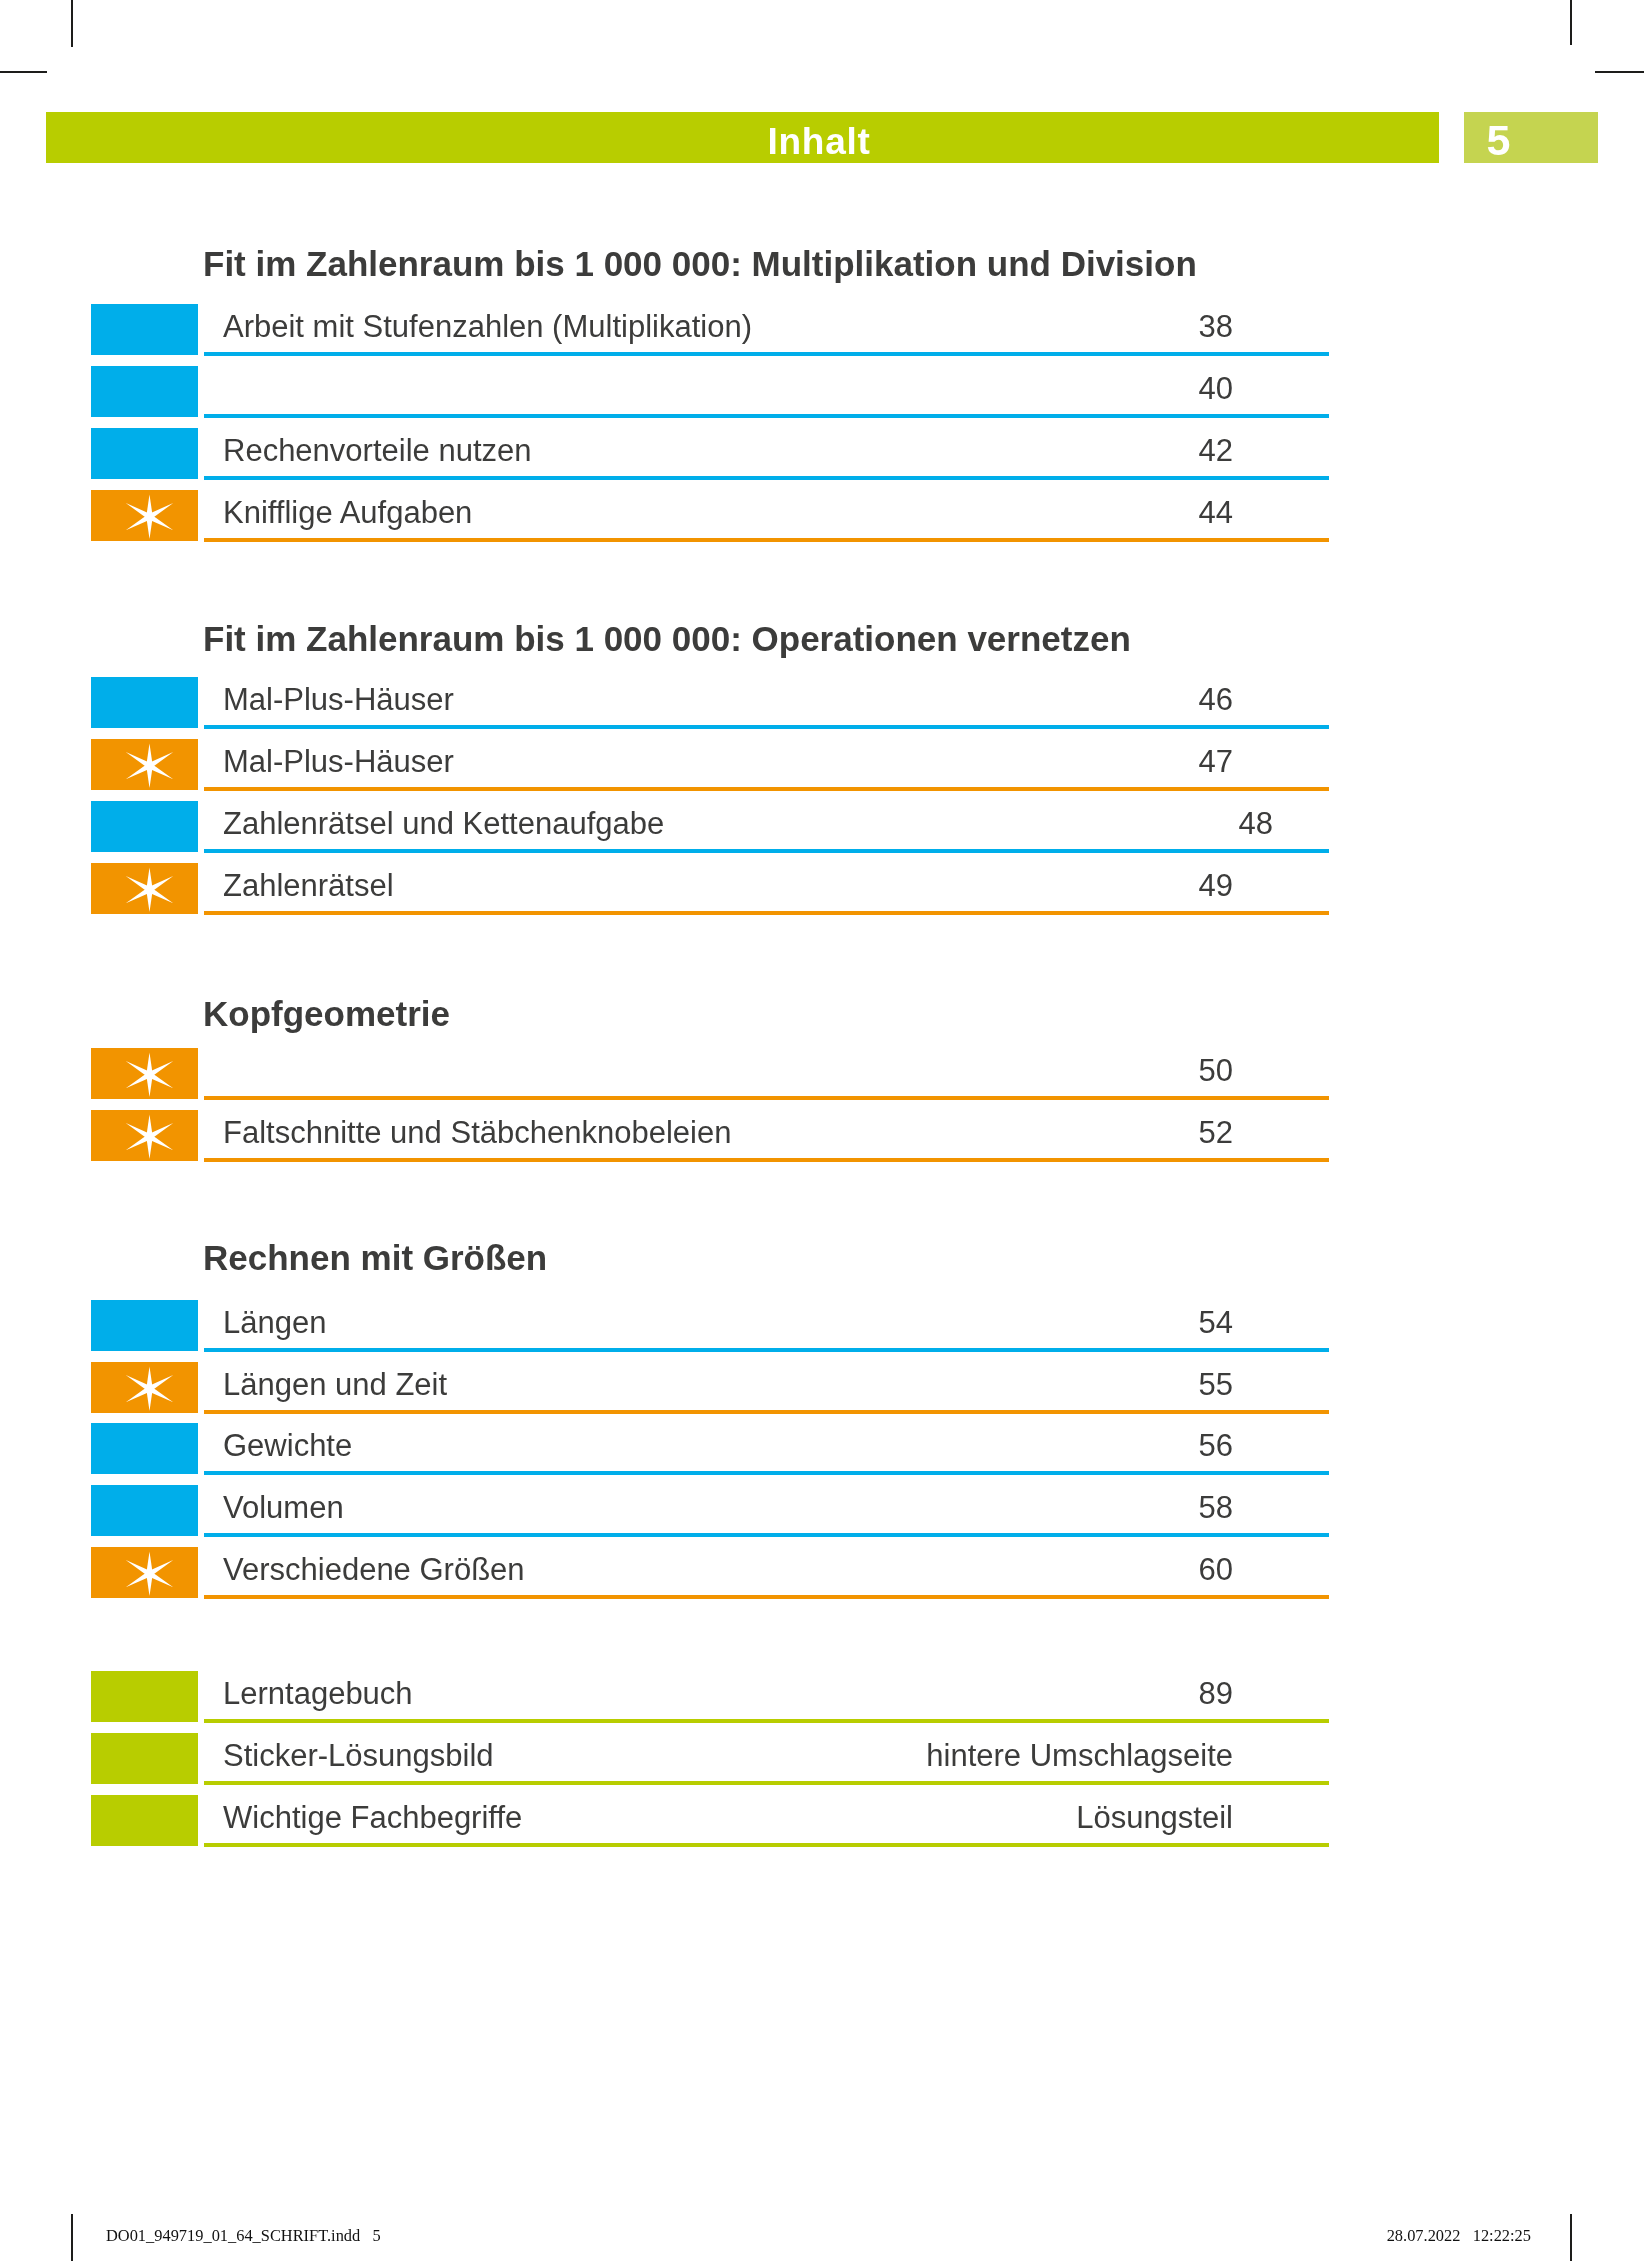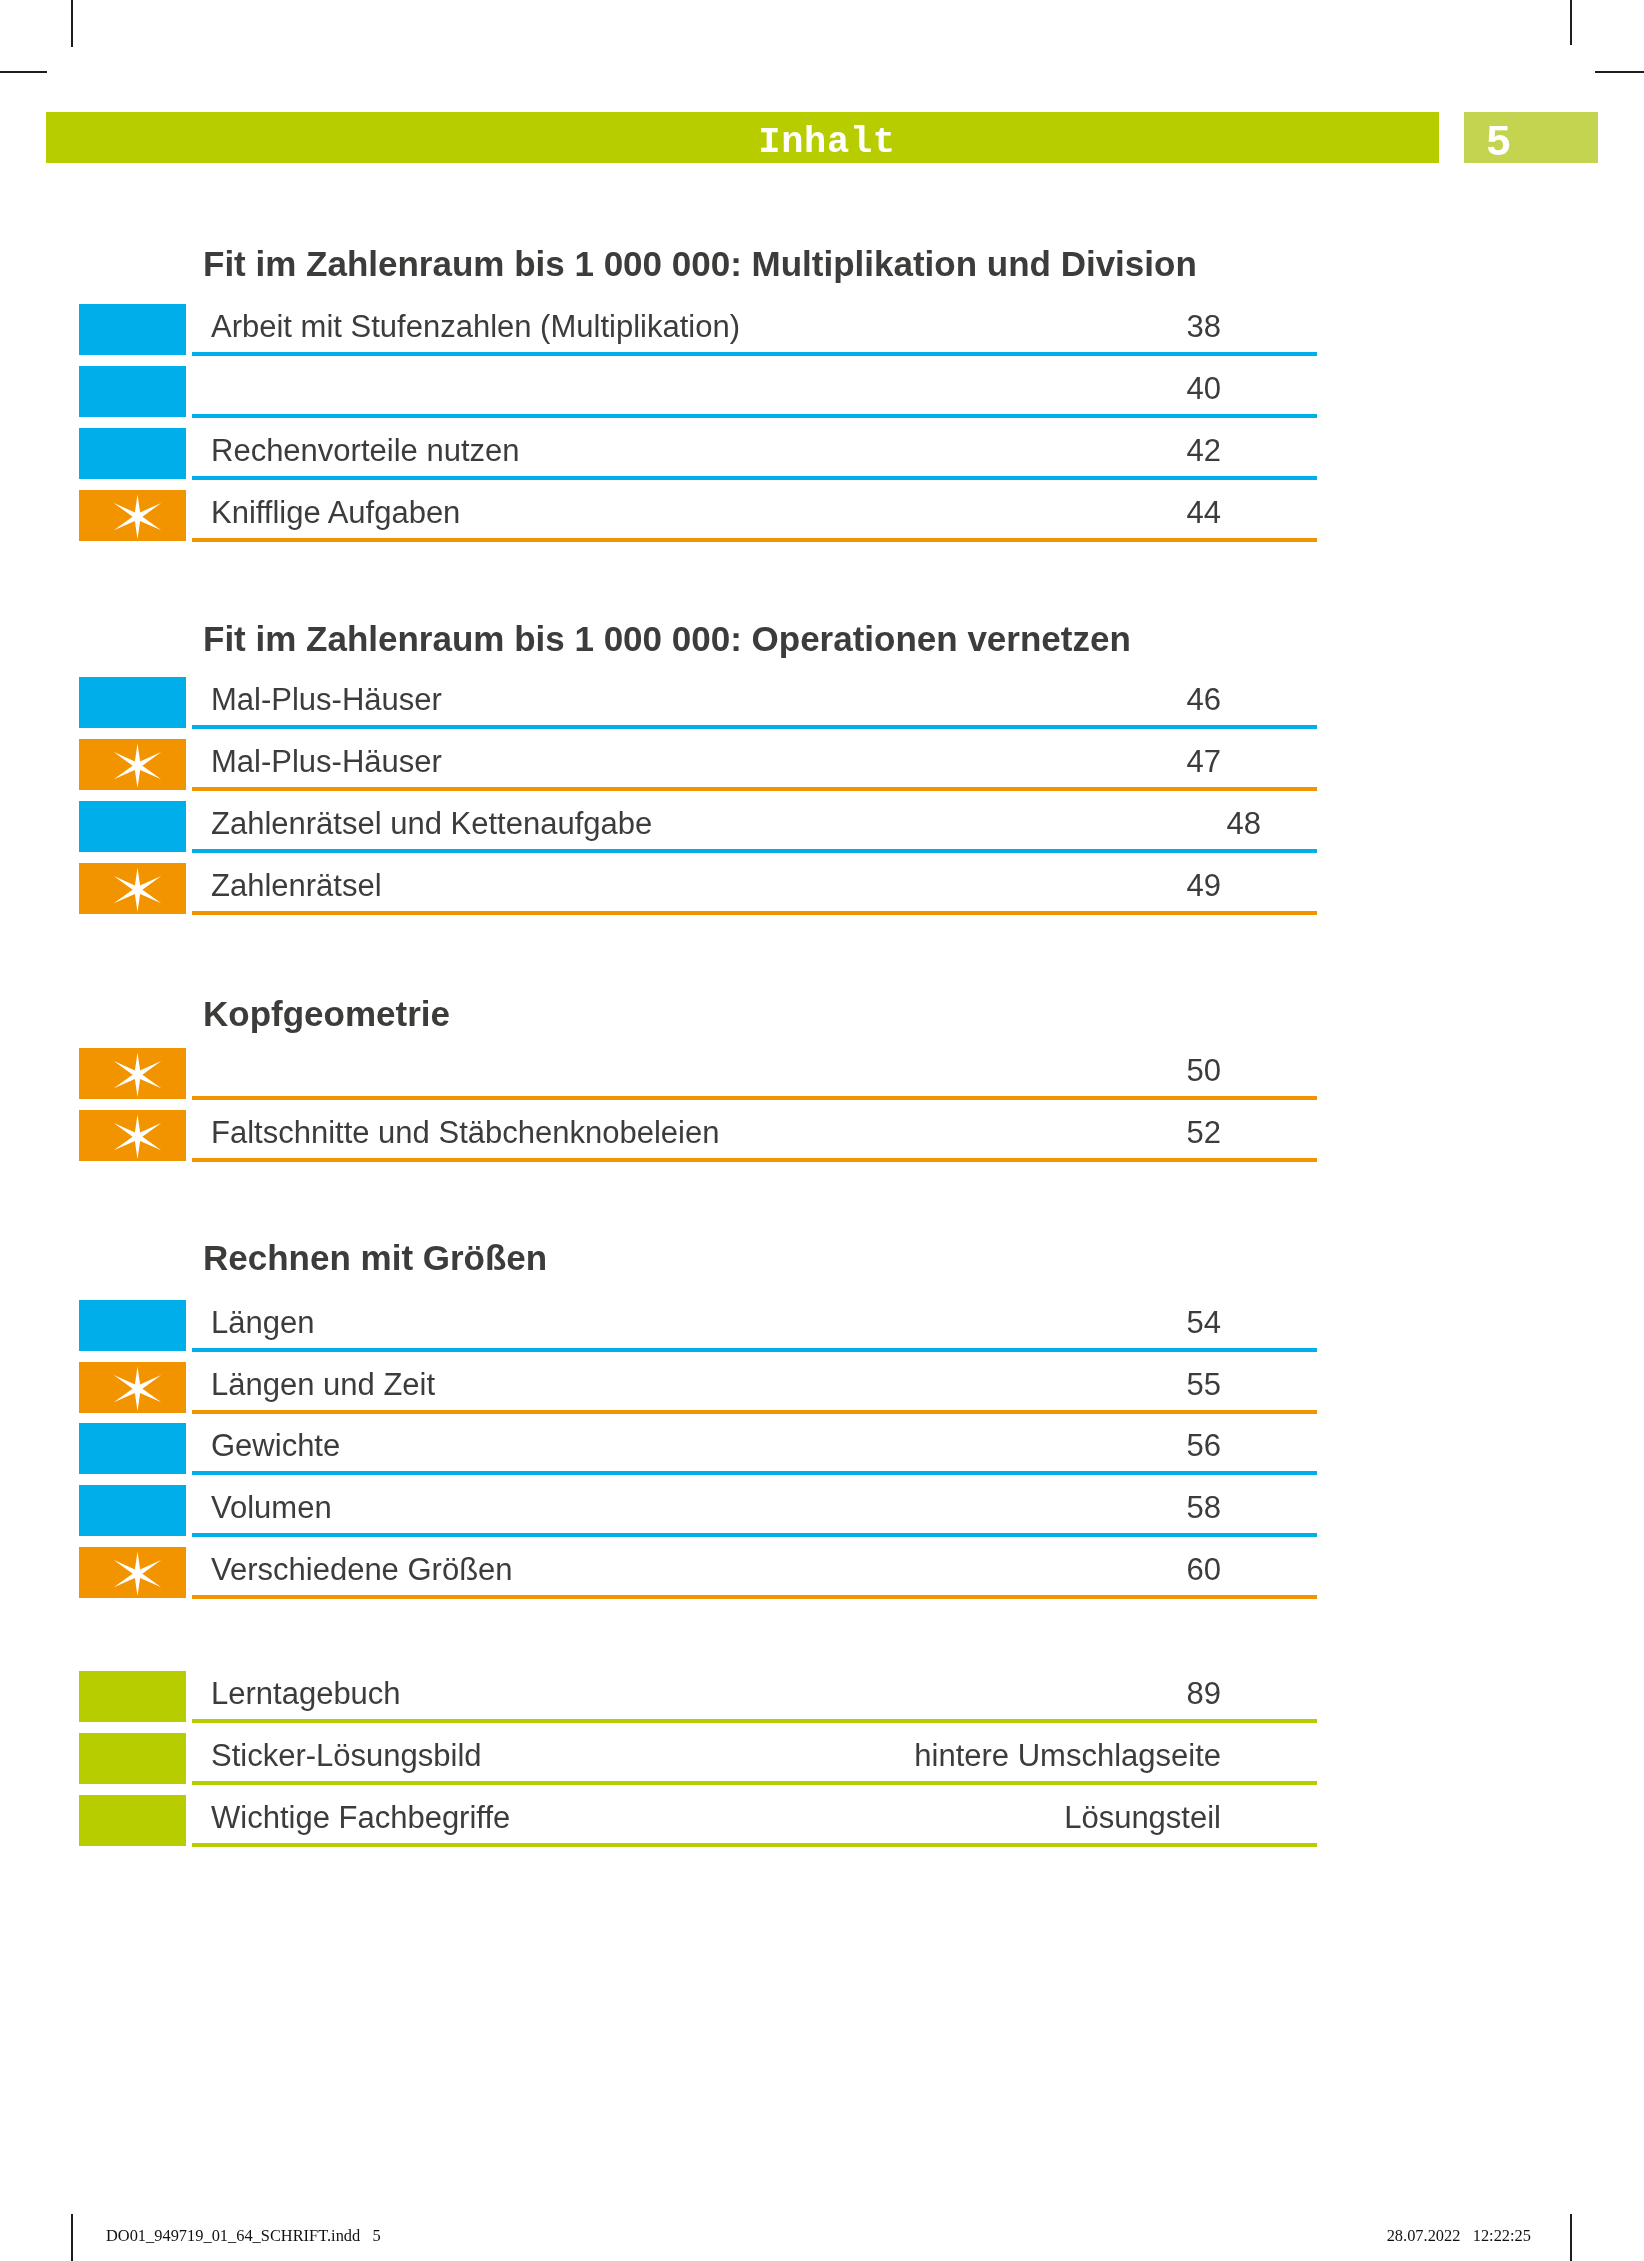--- a/index.html
+++ b/index.html
@@ -14,34 +14,34 @@
   .mark{position:absolute;background:var(--mark);}
   #mark-tl-v{left:71px;top:0;width:2.2px;height:47px;}
   #mark-tl-h{left:0;top:71px;width:47px;height:2.2px;}
   #mark-tr-v{left:1570px;top:0;width:2.2px;height:45px;}
   #mark-tr-h{left:1595px;top:71px;width:49px;height:2.2px;}
   #mark-bl-v{left:71px;top:2214px;width:2.2px;height:47px;}
   #mark-br-v{left:1570px;top:2214px;width:2.2px;height:47px;}
 
   #header-bar{position:absolute;left:46px;top:112px;width:1393px;height:51px;background:var(--green);}
   #header-title{
-    position:absolute;left:16px;top:112px;width:1622px;height:51px;text-align:center;
-    line-height:60px;font-size:37px;font-weight:bold;color:#fff;letter-spacing:0.7px;font-family:Liberation Mono, monospace;
+    position:absolute;left:8px;top:112px;width:1622px;height:51px;text-align:center;
+    line-height:60px;font-size:37px;font-weight:bold;color:#fff;letter-spacing:0.7px;
   }
   #page-number-box{
     position:absolute;left:1464px;top:112px;width:134px;height:51px;box-sizing:border-box;
     background:var(--green-light);color:#fff;font-size:43px;font-weight:bold;
     padding-left:22.4px;line-height:57px;
   }
 
   .heading{
     position:absolute;left:203px;line-height:1;font-size:35px;font-weight:bold;
     color:var(--text);white-space:pre;
   }
-  .row{position:absolute;left:4px;width:1574px;height:51px;}
+  .row{position:absolute;left:16px;width:1574px;height:51px;}
   .box{
     position:absolute;left:75px;top:0;width:107px;height:51px;
     display:flex;align-items:center;justify-content:center;
   }
   .box.blue{background:var(--blue);} .box.orange{background:var(--orange);} .box.green{background:var(--green);}
   .box svg{transform:translate(4.5px,0.7px);}
   .rule{position:absolute;left:188px;width:1125px;top:48px;height:3.7px;}
   .rule.blue{background:var(--blue);} .rule.orange{background:var(--orange);} .rule.green{background:var(--green);}
   .title{
     position:absolute;left:207px;top:0;font-size:31px;line-height:46px;

